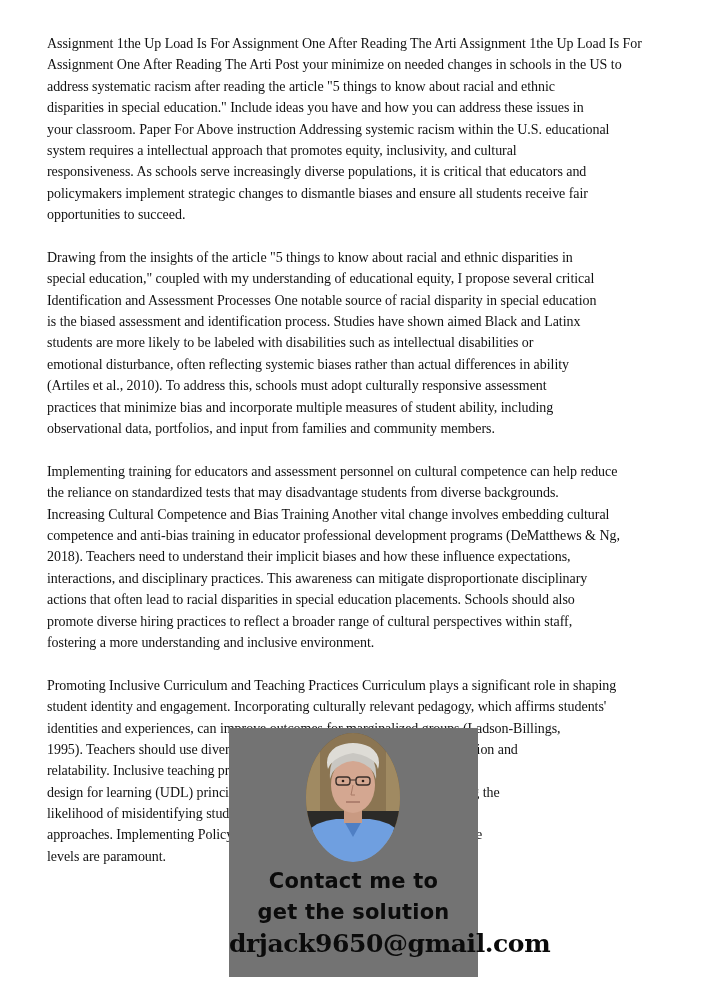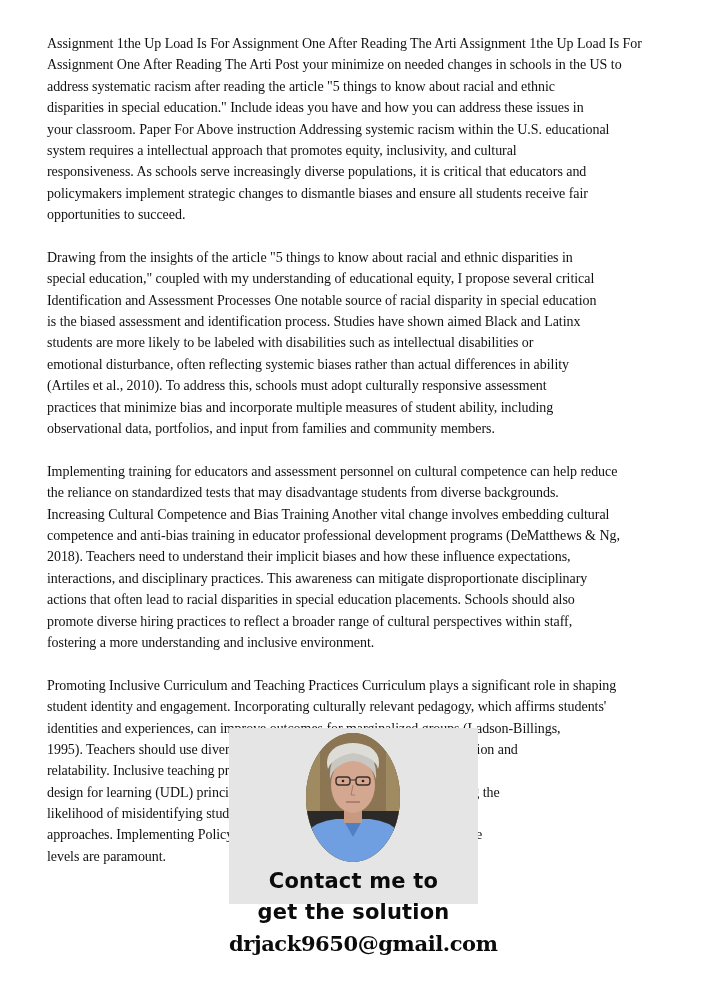--- a/index.html
+++ b/index.html
@@ -36,22 +36,22 @@
       line-height: 21.4px;
       height: 21.4px;
       white-space: nowrap;
       letter-spacing: -0.05px;
     }
     .promo-card {
       position: absolute;
       left: 229px;
       top: 728px;
       width: 249px;
-      height: 176px;
-      background: #e5e5e5;
+      height: 249px;
+      background: #737373;
     }
     .promo-photo {
       position: absolute;
       left: 77px;
       top: 5px;
       width: 94px;
       height: 129px;
       border-radius: 50%;
       overflow: hidden;
       background: #6a5a40;
@@ -77,21 +77,21 @@
     .promo-heading.l2 { top: 169px; }
     .promo-email {
       position: absolute;
       left: 0;
       top: 203px;
       width: 249px;
       text-align: right;
       font-family: "DejaVu Serif", "Liberation Serif", serif;
       font-weight: bold;
       color: #0b0b0b;
-      font-size: 21px;
+      font-size: 25px;
       line-height: 26px;
       letter-spacing: -0.4px;
     }
   </style>
 </head>
 <body>
 
 <div class="page">
 
   <div class="doc-body">

